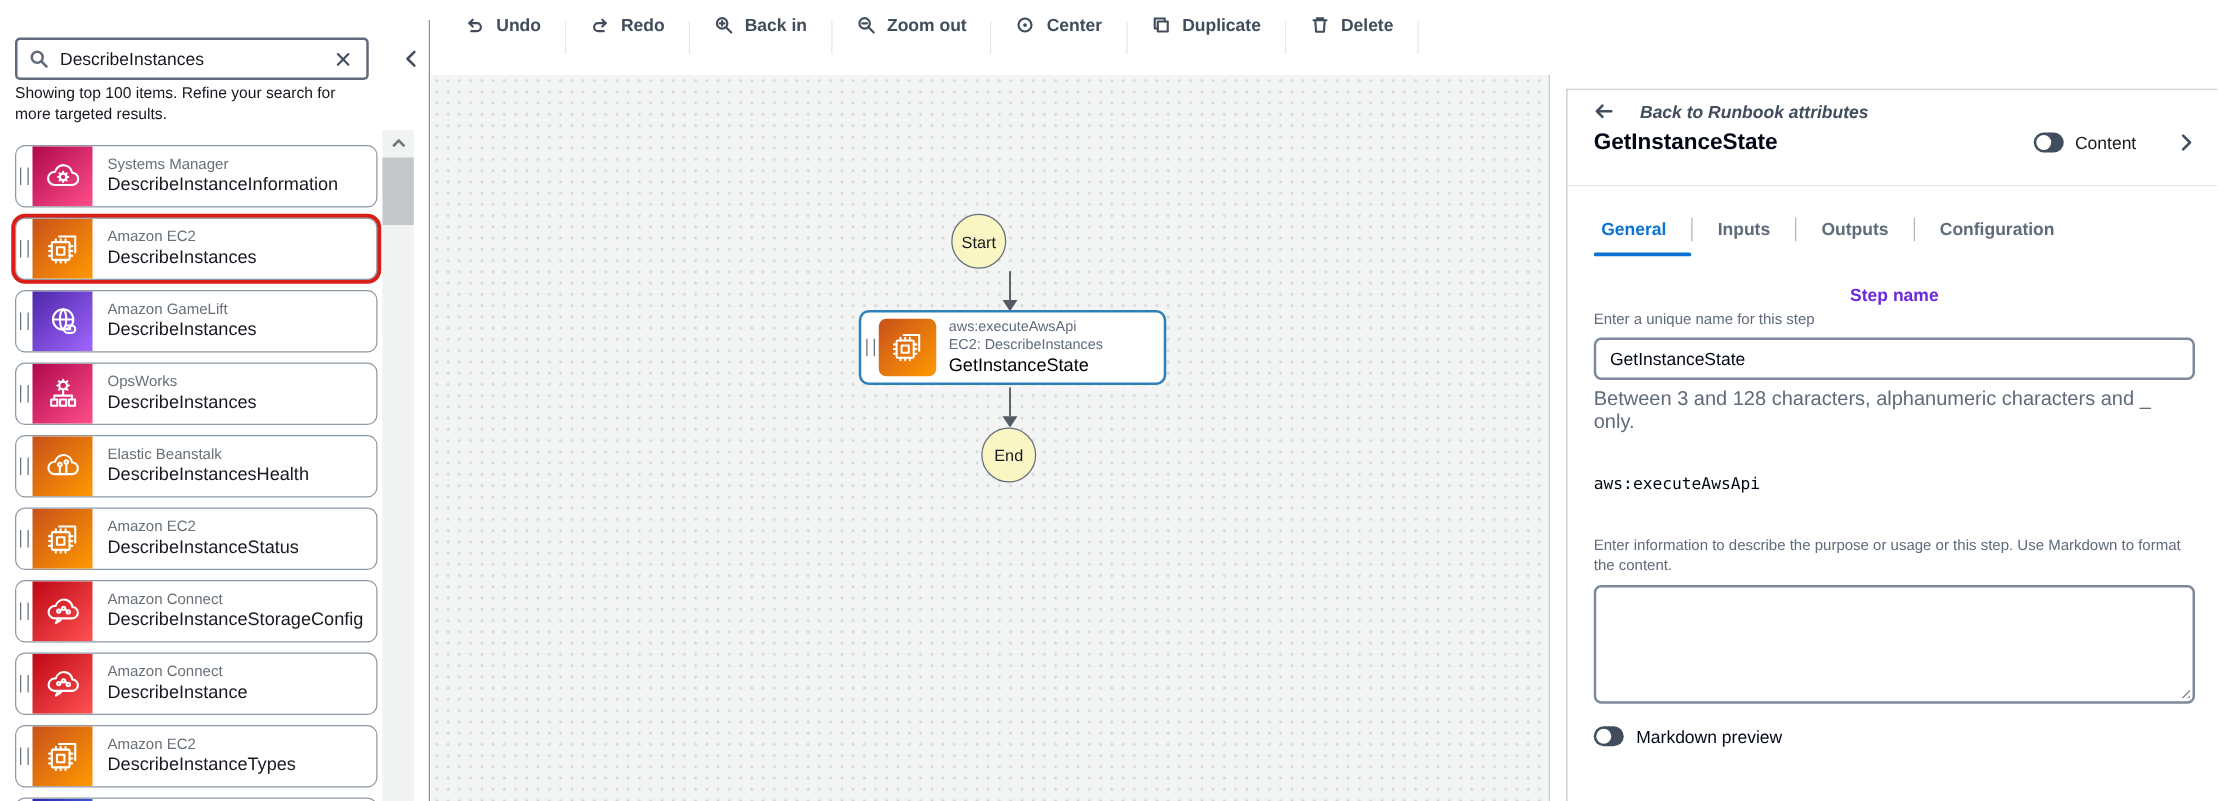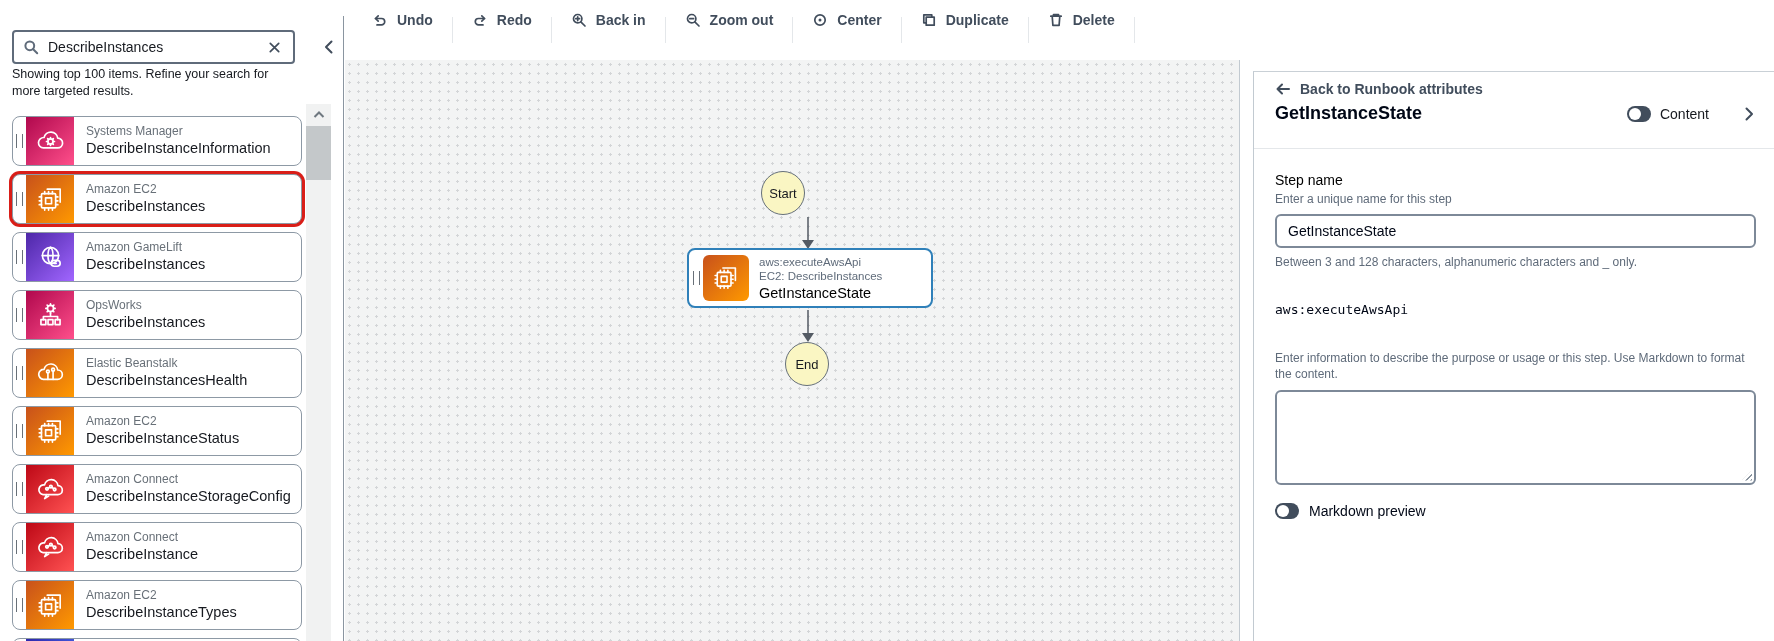--- a/index.html
+++ b/index.html
@@ -75,43 +75,43 @@
     display:flex; align-items:center; justify-content:center; }
   .step .step-icon svg { width:30px; height:30px; }
   .step .txt { margin-left:10px; }
   .step .meta { display:block; font-size:11.5px; line-height:14px; color:#5f6b7a; }
   .step .sname { display:block; font-size:14.5px; line-height:18px; color:#000; margin-top:1px; }
 
   
   .right-panel { position:absolute; left:1253px; top:71px; width:521px; height:570px;
     background:#fff; border-left:1px solid #c2cad1; border-top:1px solid #c9d0d6; }
   .rp-header { height:77px; padding:9px 18px 0 21px; border-bottom:1px solid #e4e7ea; }
-  .back { display:flex; align-items:center; gap:9px; color:#414d5c; font-weight:700; cursor:pointer; width:max-content; }
+  .back { display:flex; align-items:center; gap:21px; color:#414d5c; font-weight:700; cursor:pointer; width:max-content;font-style:italic; }
   .back svg { fill:none; stroke:#414d5c; stroke-width:2; stroke-linecap:round; stroke-linejoin:round; }
   .title-row { display:flex; align-items:center; margin-top:6px; }
   .rp-title { font-size:18px; font-weight:700; color:#000716; }
   .content-group { margin-left:auto; display:flex; align-items:flex-start; gap:9px; }
   .toggle { width:24px; height:16px; border-radius:8px; background:#414d5c; position:relative; flex:none; cursor:pointer; }
   .toggle::after { content:""; position:absolute; left:2px; top:2px; width:12px; height:12px; border-radius:50%; background:#fff; }
   .chev { margin-left:24px; display:flex; cursor:pointer; }
   .chev svg { fill:none; stroke:#414d5c; stroke-width:2; stroke-linecap:round; stroke-linejoin:round; }
 
   .tabs { display:flex; align-items:flex-end; padding:25px 21px 0; }
   .tab { font-size:14px; font-weight:700; color:#5f6b7a; padding:0 20px 14px; position:relative; cursor:pointer; }
   .tab:first-child { padding-left:6px; }
   .tab.active { color:#0972d3; }
   .tab.active::after { content:""; position:absolute; left:0; right:0; bottom:0; height:3px; background:#0972d3; border-radius:2px; }
   .tab-sep { width:1px; height:19px; background:#aab7b8; margin-bottom:12px; flex:none; }
 
   .rp-body { padding:23px 18px 0 21px; }
-  .field-label { font-size:14px; font-weight:400; color:#000000; }
+  .field-label { font-size:14px; font-weight:700; color:#6d28d9;text-align:center; }
   .field-desc { font-size:12px; color:#5f6b7a; margin-top:3px; line-height:1.35; }
   .text-input { display:block; width:100%; height:34px; margin-top:7px; padding:0 11px;
     border:2px solid #7d8998; border-radius:6px; font:inherit; color:#000716; outline:none; }
-  .constraint { font-size:12px; color:#5f6b7a; margin-top:7px; }
+  .constraint { font-size:16px; color:#5f6b7a; margin-top:7px; }
   .sect { margin-top:33px; }
   .mono-value { margin-top:11px; font-family:"DejaVu Sans Mono","Liberation Mono",monospace;
     font-size:13px; color:#000716; }
   .ta-wrap { position:relative; margin-top:7px; }
   .ta-wrap textarea { display:block; width:100%; height:95px; padding:8px 11px; resize:none;
     border:2px solid #7d8998; border-radius:6px; font:inherit; outline:none; }
   .resize-grip { position:absolute; right:4px; bottom:4px; width:10px; height:10px; pointer-events:none;
     background:repeating-linear-gradient(135deg, rgba(0,0,0,0) 0 2px, #8a949e 2px 3.4px);
     clip-path:polygon(100% 0, 100% 100%, 0 100%); }
   .toggle-row { display:flex; align-items:center; gap:10px; margin-top:18px; color:#000716; }
@@ -418,20 +418,29 @@
         <span>Content</span>
         <span class="chev">
           <svg width="14" height="16" viewBox="0 0 14 16">
               <path d="M4.5 2.5 10 8l-5.5 5.5"></path>
             </svg>
         </span>
       </span>
     </div>
   </div>
 
+  <div class="tabs" id="tabs">
+      <span class="tab active">General</span>
+      <span class="tab-sep"></span>
+      <span class="tab">Inputs</span>
+      <span class="tab-sep"></span>
+      <span class="tab">Outputs</span>
+      <span class="tab-sep"></span>
+      <span class="tab">Configuration</span>
+    </div>
 
   <div class="rp-body">
     <div>
       <div class="field-label">Step name</div>
       <div class="field-desc">Enter a unique name for this step</div>
       <input class="text-input" type="text" value="GetInstanceState" style="">
       <div class="constraint">Between 3 and 128 characters, alphanumeric characters and _ only.</div>
     </div>
 
     <div class="sect">

